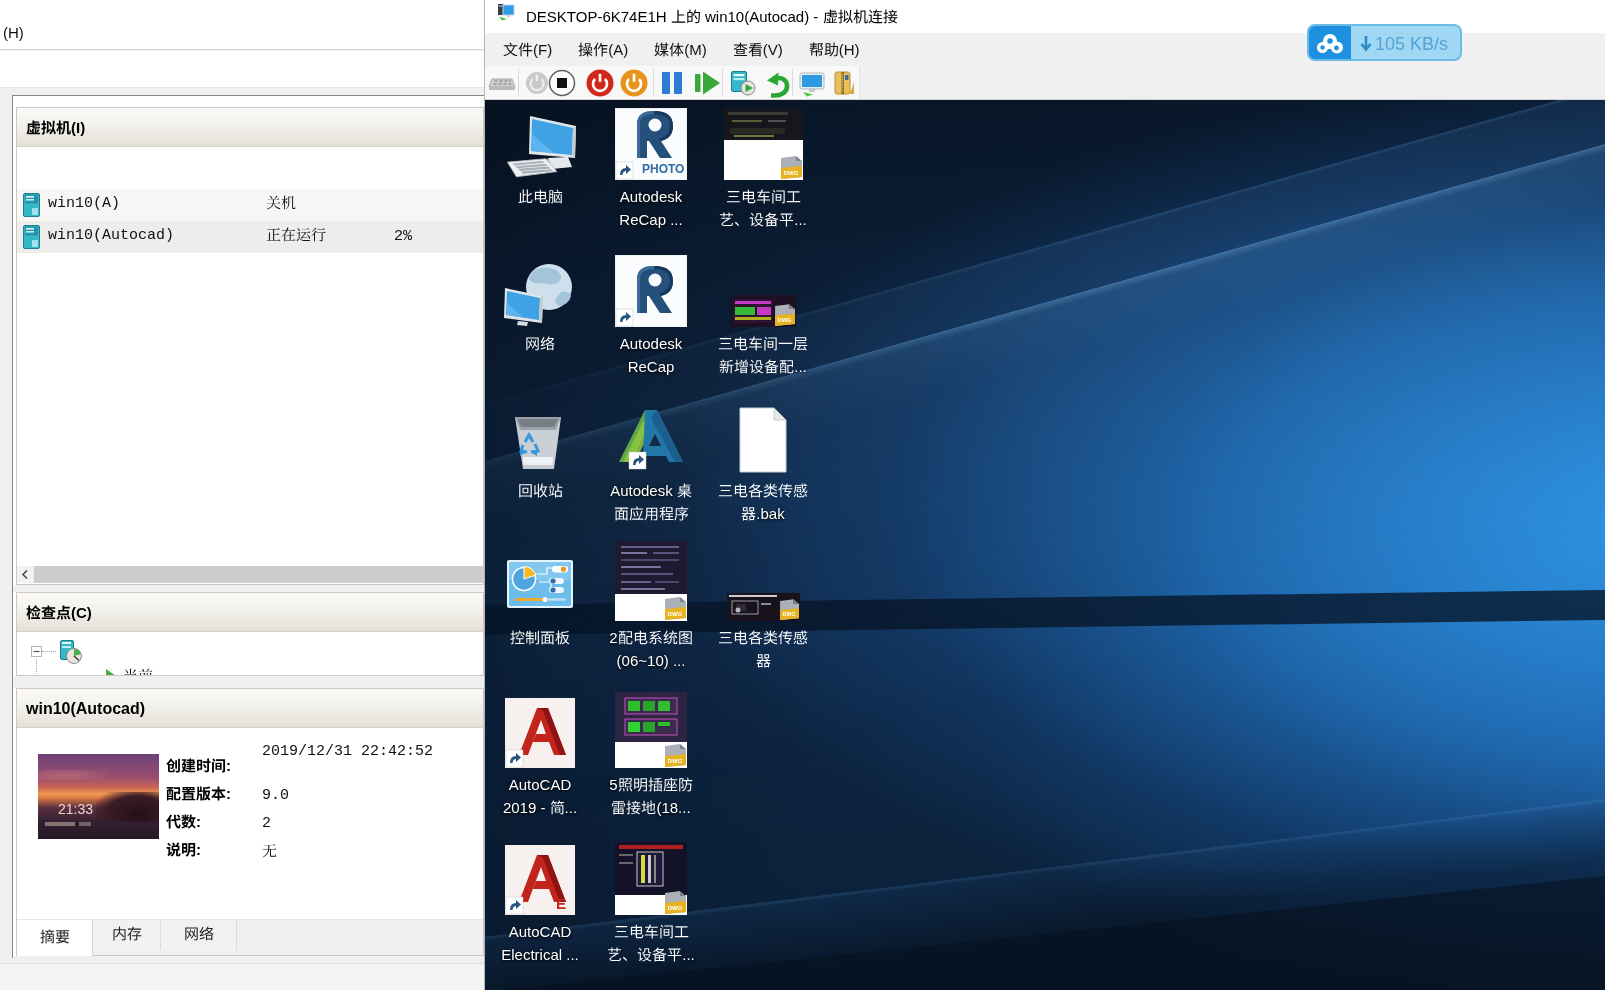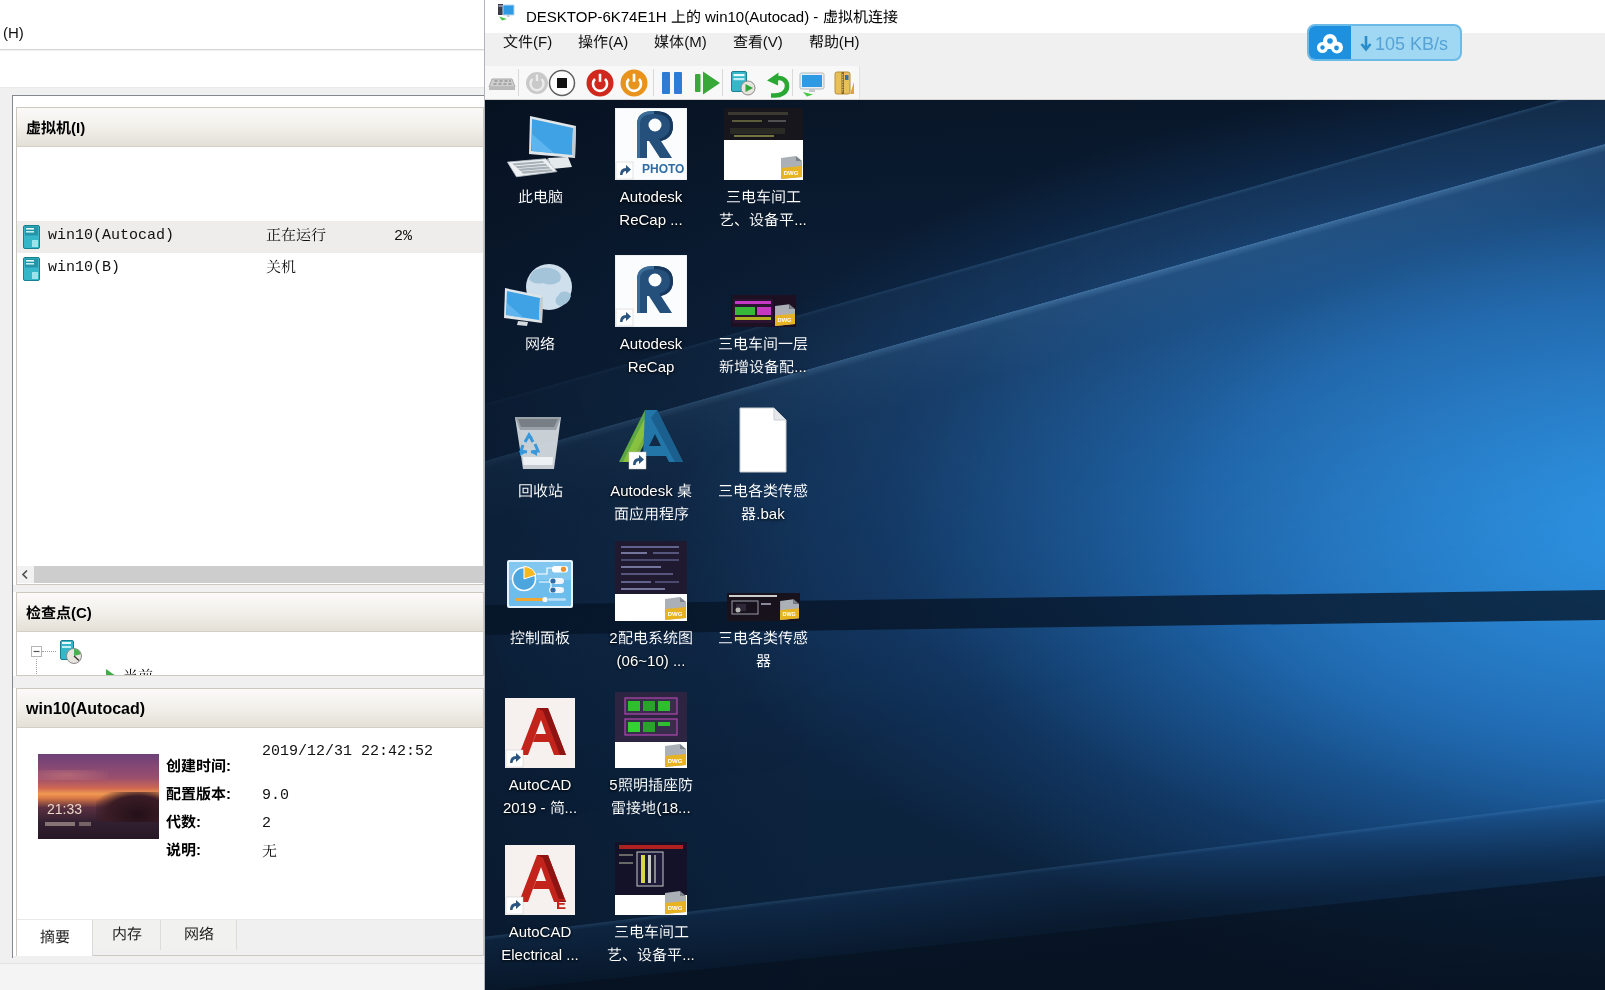--- a/index.html
+++ b/index.html
@@ -148,50 +148,50 @@
       <div class="abs" style="left:3px;top:24px">(H)</div>
     </div>
     <div id="hvtool" class="abs"></div>
     <div id="hvpanel" class="abs">
       <div class="grp" style="top:11px;height:478px">
         <div class="ghead"><svg class="k" style="width:45px;height:15px;vertical-align:-1.95px" viewBox="0 0 3000 1000">
             <use href="#q0"></use>
             <use href="#q1" x="1000"></use>
             <use href="#q2" x="2000"></use>
           </svg>(I)</div>
+        <div class="vrow" style="top:81px;background:#f7f6f4">
+          <svg class="vmic" width="17" height="24" viewBox="0 0 17 24">
+            <rect x="0.5" y="0.5" width="16" height="23" rx="1.5" fill="#35b7c9" stroke="#1a7f8e"></rect>
+            <rect x="2" y="1.5" width="13" height="9" fill="#2495a8"></rect>
+            <rect x="3" y="3" width="8" height="1.6" fill="#e8f9fb"></rect>
+            <rect x="3" y="6" width="8" height="1.6" fill="#bfeef4"></rect>
+            <rect x="9" y="15" width="6" height="7" fill="#9fe2ec"></rect>
+          </svg>
+          <div class="abs" style="left:31px;top:6px">win10(A)</div>
+          <div class="st"><svg class="k" style="width:30px;height:15px;vertical-align:-1.95px" viewBox="0 0 2000 1000">
+              <use href="#q10"></use>
+              <use href="#q11" x="1000"></use>
+            </svg></div>
+        </div>
         <div class="vrow" style="top:113px;background:#eeedeb">
           <svg class="vmic" width="17" height="24" viewBox="0 0 17 24">
             <rect x="0.5" y="0.5" width="16" height="23" rx="1.5" fill="#35b7c9" stroke="#1a7f8e"></rect>
             <rect x="2" y="1.5" width="13" height="9" fill="#2495a8"></rect>
             <rect x="3" y="3" width="8" height="1.6" fill="#e8f9fb"></rect>
             <rect x="3" y="6" width="8" height="1.6" fill="#bfeef4"></rect>
             <rect x="9" y="15" width="6" height="7" fill="#9fe2ec"></rect>
           </svg>
           <div class="abs" style="left:31px;top:6px">win10(Autocad)</div>
           <div class="st"><svg class="k" style="width:60px;height:15px;vertical-align:-1.95px" viewBox="0 0 4000 1000">
               <use href="#q12"></use>
               <use href="#q13" x="1000"></use>
               <use href="#q14" x="2000"></use>
               <use href="#q15" x="3000"></use>
             </svg></div>
           <div class="cpu">2%</div>
-        </div>
-        <div class="vrow" style="top:145px;background:#fff">
-          <svg class="vmic" width="17" height="24" viewBox="0 0 17 24">
-            <rect x="0.5" y="0.5" width="16" height="23" rx="1.5" fill="#35b7c9" stroke="#1a7f8e"></rect>
-            <rect x="2" y="1.5" width="13" height="9" fill="#2495a8"></rect>
-            <rect x="3" y="3" width="8" height="1.6" fill="#e8f9fb"></rect>
-            <rect x="3" y="6" width="8" height="1.6" fill="#bfeef4"></rect>
-            <rect x="9" y="15" width="6" height="7" fill="#9fe2ec"></rect>
-          </svg>
-          <div class="abs" style="left:31px;top:6px">win10(B)</div>
-          <div class="st"><svg class="k" style="width:30px;height:15px;vertical-align:-1.95px" viewBox="0 0 2000 1000">
-              <use href="#q10"></use>
-              <use href="#q11" x="1000"></use>
-            </svg></div>
         </div>
         <div id="hsb">
           <div class="abs" style="left:0;top:0;width:17px;height:17px;background:#f1f1f1"><svg width="17" height="17" viewBox="0 0 17 17">
               <path d="M10 4.5 L6 8.5 L10 12.5" fill="none" stroke="#505050" stroke-width="1.7"></path>
             </svg></div>
           <div class="abs" style="left:17px;top:0;width:450px;height:17px;background:#cdcdcd"></div>
         </div>
       </div>
       <div class="abs" style="left:0;top:489px;width:472px;height:7px;background:#f0f0f0"></div>
       <div class="abs" style="left:0;top:580px;width:472px;height:12px;background:#f0f0f0"></div>
@@ -225,21 +225,21 @@
               <use href="#q25" x="1000"></use>
             </svg></div>
         </div>
       </div>
       <div class="grp" style="top:592px;height:268px">
         <div class="ghead" style="font-size:16px">win10(Autocad)</div>
         <div class="abs" style="left:0;top:40px;width:100%;height:226px;background:#fff">
           <div class="abs" style="left:21px;top:25px;width:121px;height:85px;background:linear-gradient(#6d4179 0%,#9a4f6e 28%,#cf6752 40%,#f09a52 47%,#d87845 52%,#5c3040 63%,#312031 80%,#281825 100%);overflow:hidden">
             <div class="abs" style="left:0;top:16px;width:70px;height:10px;background:radial-gradient(70% 100% at 40% 50%,rgba(235,150,130,0.35),rgba(235,150,130,0))"></div>
             <div class="abs" style="left:58px;top:38px;width:64px;height:30px;background:radial-gradient(75% 95% at 65% 75%,#241018 0%,#3a1c26 65%,rgba(58,28,38,0) 100%)"></div>
-            <div class="abs" style="left:9px;top:47px;font-size:14px;color:#e8d7c8">21:33</div>
+            <div class="abs" style="left:20px;top:47px;font-size:14px;color:#e8d7c8">21:33</div>
             <div class="abs" style="left:7px;top:68px;width:30px;height:4px;background:rgba(220,200,185,0.5)"></div>
             <div class="abs" style="left:41px;top:68px;width:12px;height:4px;background:rgba(220,200,185,0.4)"></div>
           </div>
           <div class="abs lbl" style="left:149px;top:28px"><svg class="k" style="width:60px;height:15px;vertical-align:-1.95px" viewBox="0 0 4000 1000">
               <use href="#q26"></use>
               <use href="#q27" x="1000"></use>
               <use href="#q28" x="2000"></use>
               <use href="#q29" x="3000"></use>
             </svg>:</div>
           <div class="abs val" style="left:245px;top:14px">2019/12/31 22:42:52</div>
@@ -295,21 +295,21 @@
           <use href="#q46" x="1000"></use>
         </svg> win10(Autocad) - <svg class="k" style="width:75px;height:15px;vertical-align:-1.95px" viewBox="0 0 5000 1000">
           <use href="#q47"></use>
           <use href="#q48" x="1000"></use>
           <use href="#q49" x="2000"></use>
           <use href="#q50" x="3000"></use>
           <use href="#q51" x="4000"></use>
         </svg></div>
     </div>
     <div id="vmmenu" class="abs">
-      <div style="position:absolute;left:5px;top:0"><span><svg class="k" style="width:30px;height:15px;vertical-align:-1.95px" viewBox="0 0 2000 1000">
+      <div style="position:absolute;left:5px;top:8px"><span><svg class="k" style="width:30px;height:15px;vertical-align:-1.95px" viewBox="0 0 2000 1000">
             <use href="#q52"></use>
             <use href="#q53" x="1000"></use>
           </svg>(F)</span><span><svg class="k" style="width:30px;height:15px;vertical-align:-1.95px" viewBox="0 0 2000 1000">
             <use href="#q54"></use>
             <use href="#q55" x="1000"></use>
           </svg>(A)</span><span><svg class="k" style="width:30px;height:15px;vertical-align:-1.95px" viewBox="0 0 2000 1000">
             <use href="#q56"></use>
             <use href="#q57" x="1000"></use>
           </svg>(M)</span><span><svg class="k" style="width:30px;height:15px;vertical-align:-1.95px" viewBox="0 0 2000 1000">
             <use href="#q58"></use>

